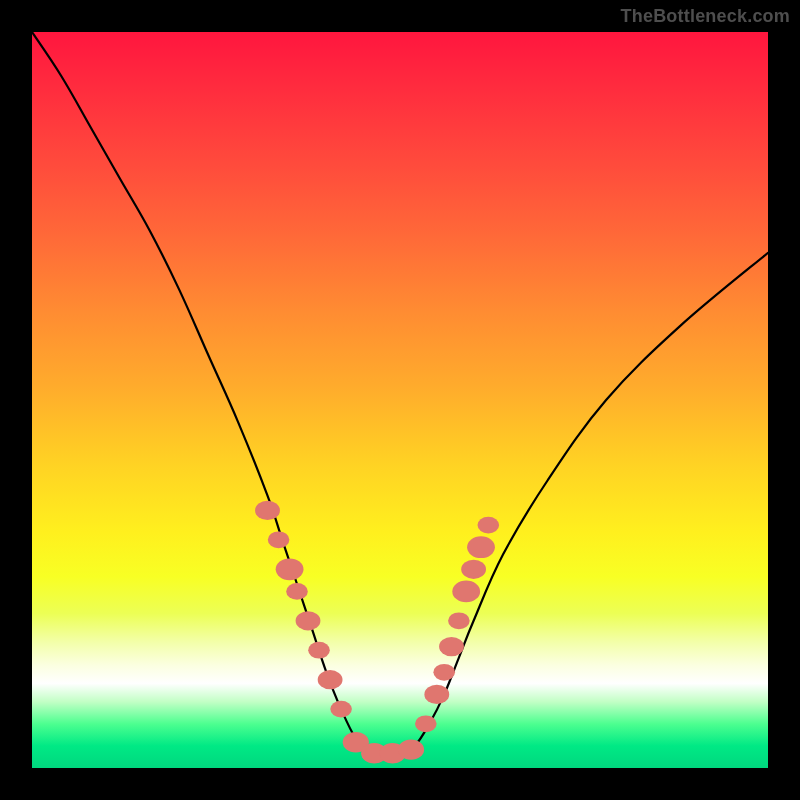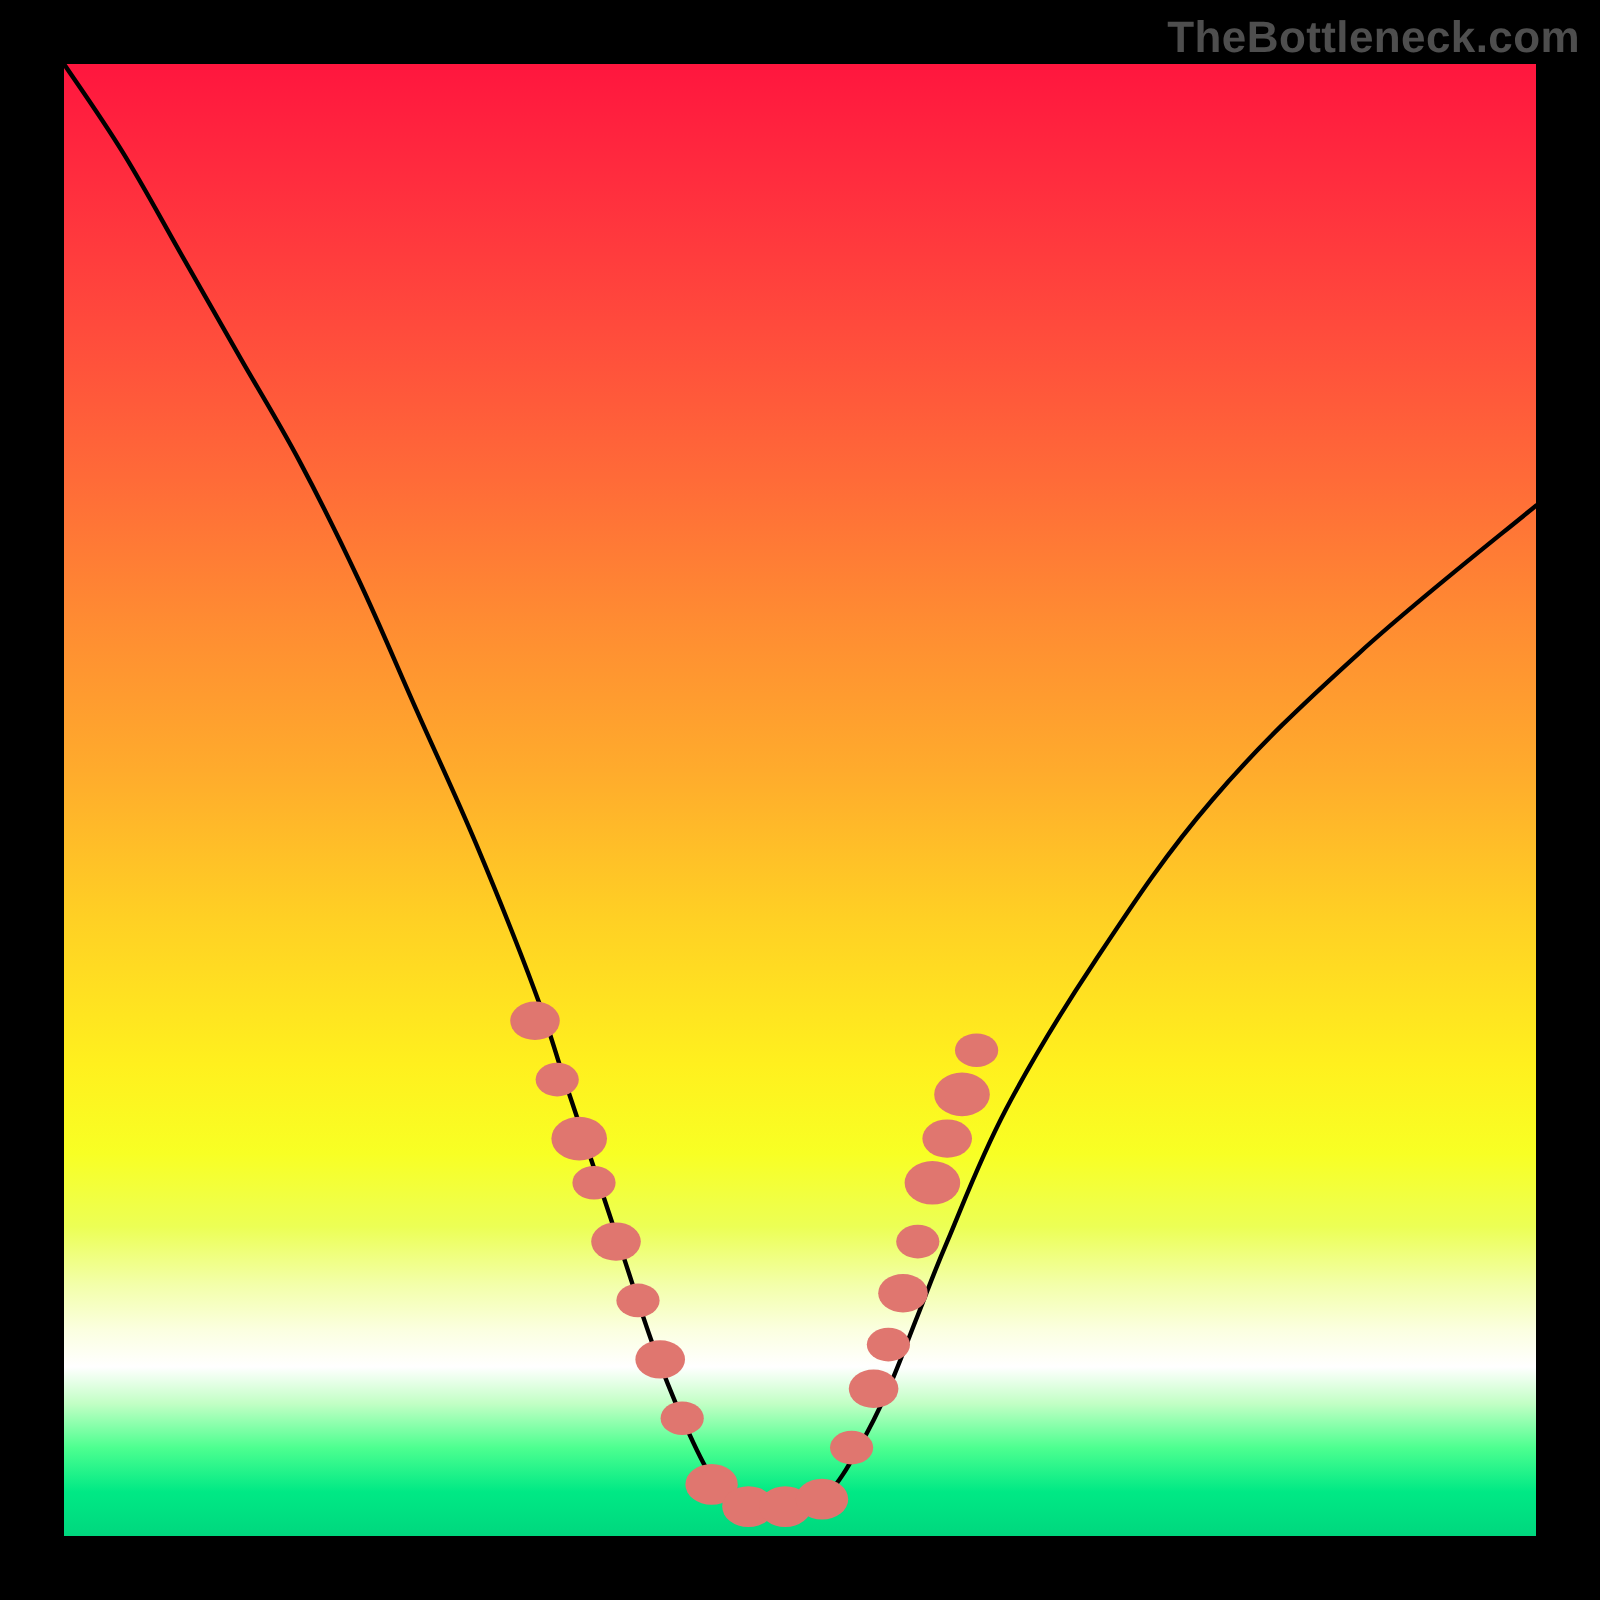--- a/index.html
+++ b/index.html
@@ -48,21 +48,21 @@
       #4dff90 94%,
       #00e985 97%,
       #00d77e 100%
     );
   }
   .watermark {
     position: absolute;
     top: 6px;
     right: 10px;
     color: #4e4e4e;
-    font-size: 22px;
+    font-size: 18px;
     font-weight: 600;
     letter-spacing: 0.2px;
     user-select: none;
   }
   svg.curve {
     position: absolute;
     inset: 0;
     width: 736px;
     height: 736px;
   }

